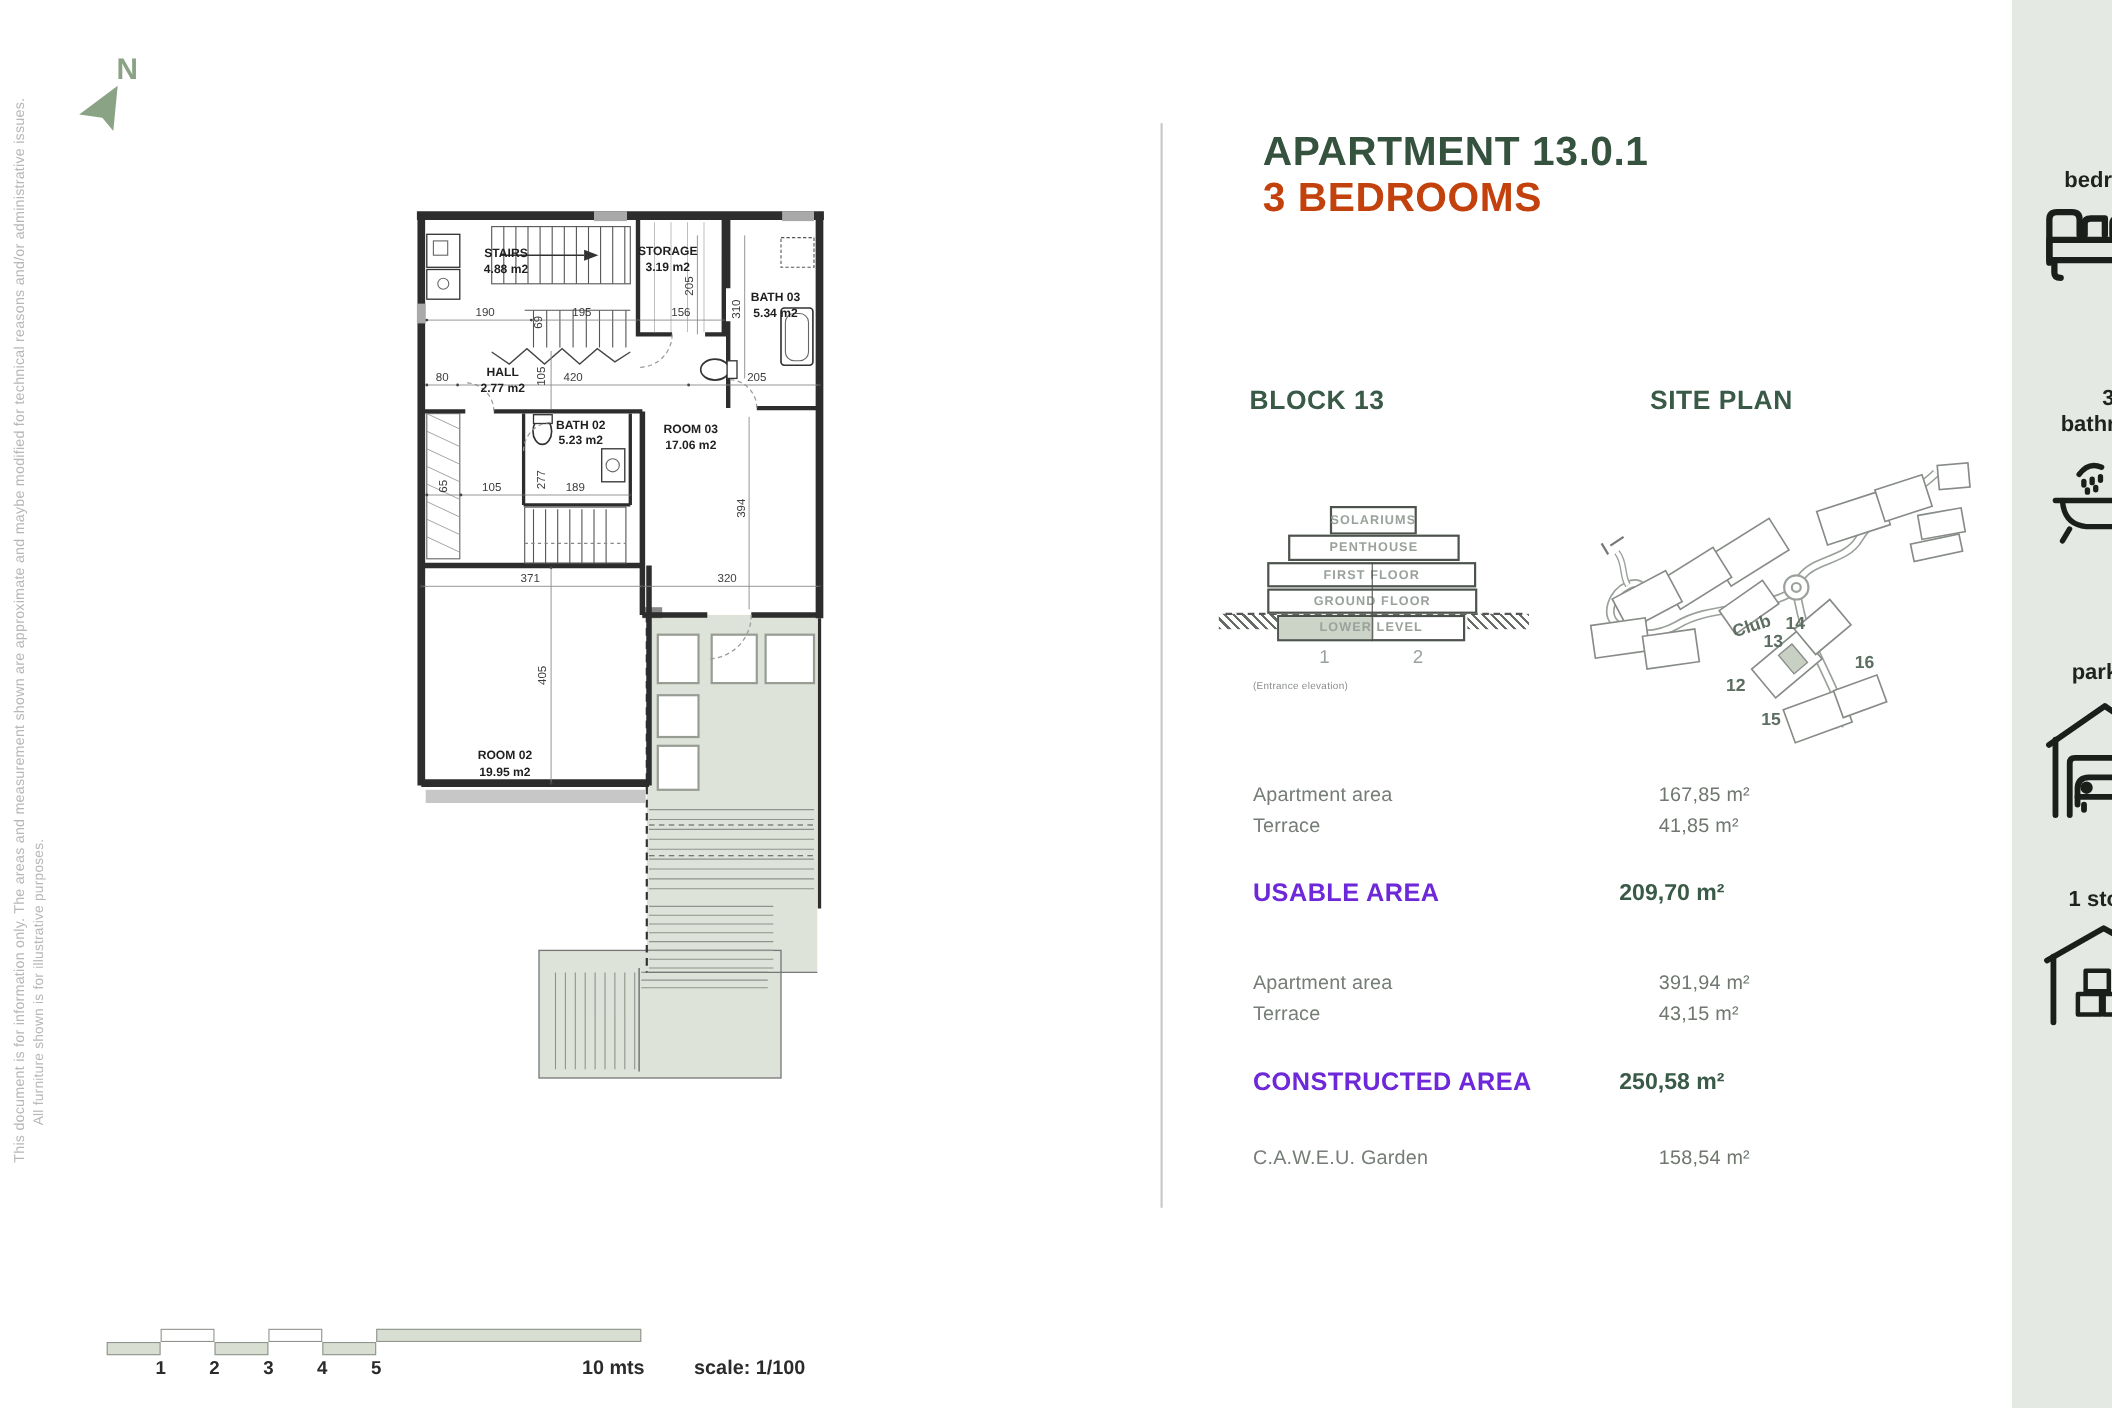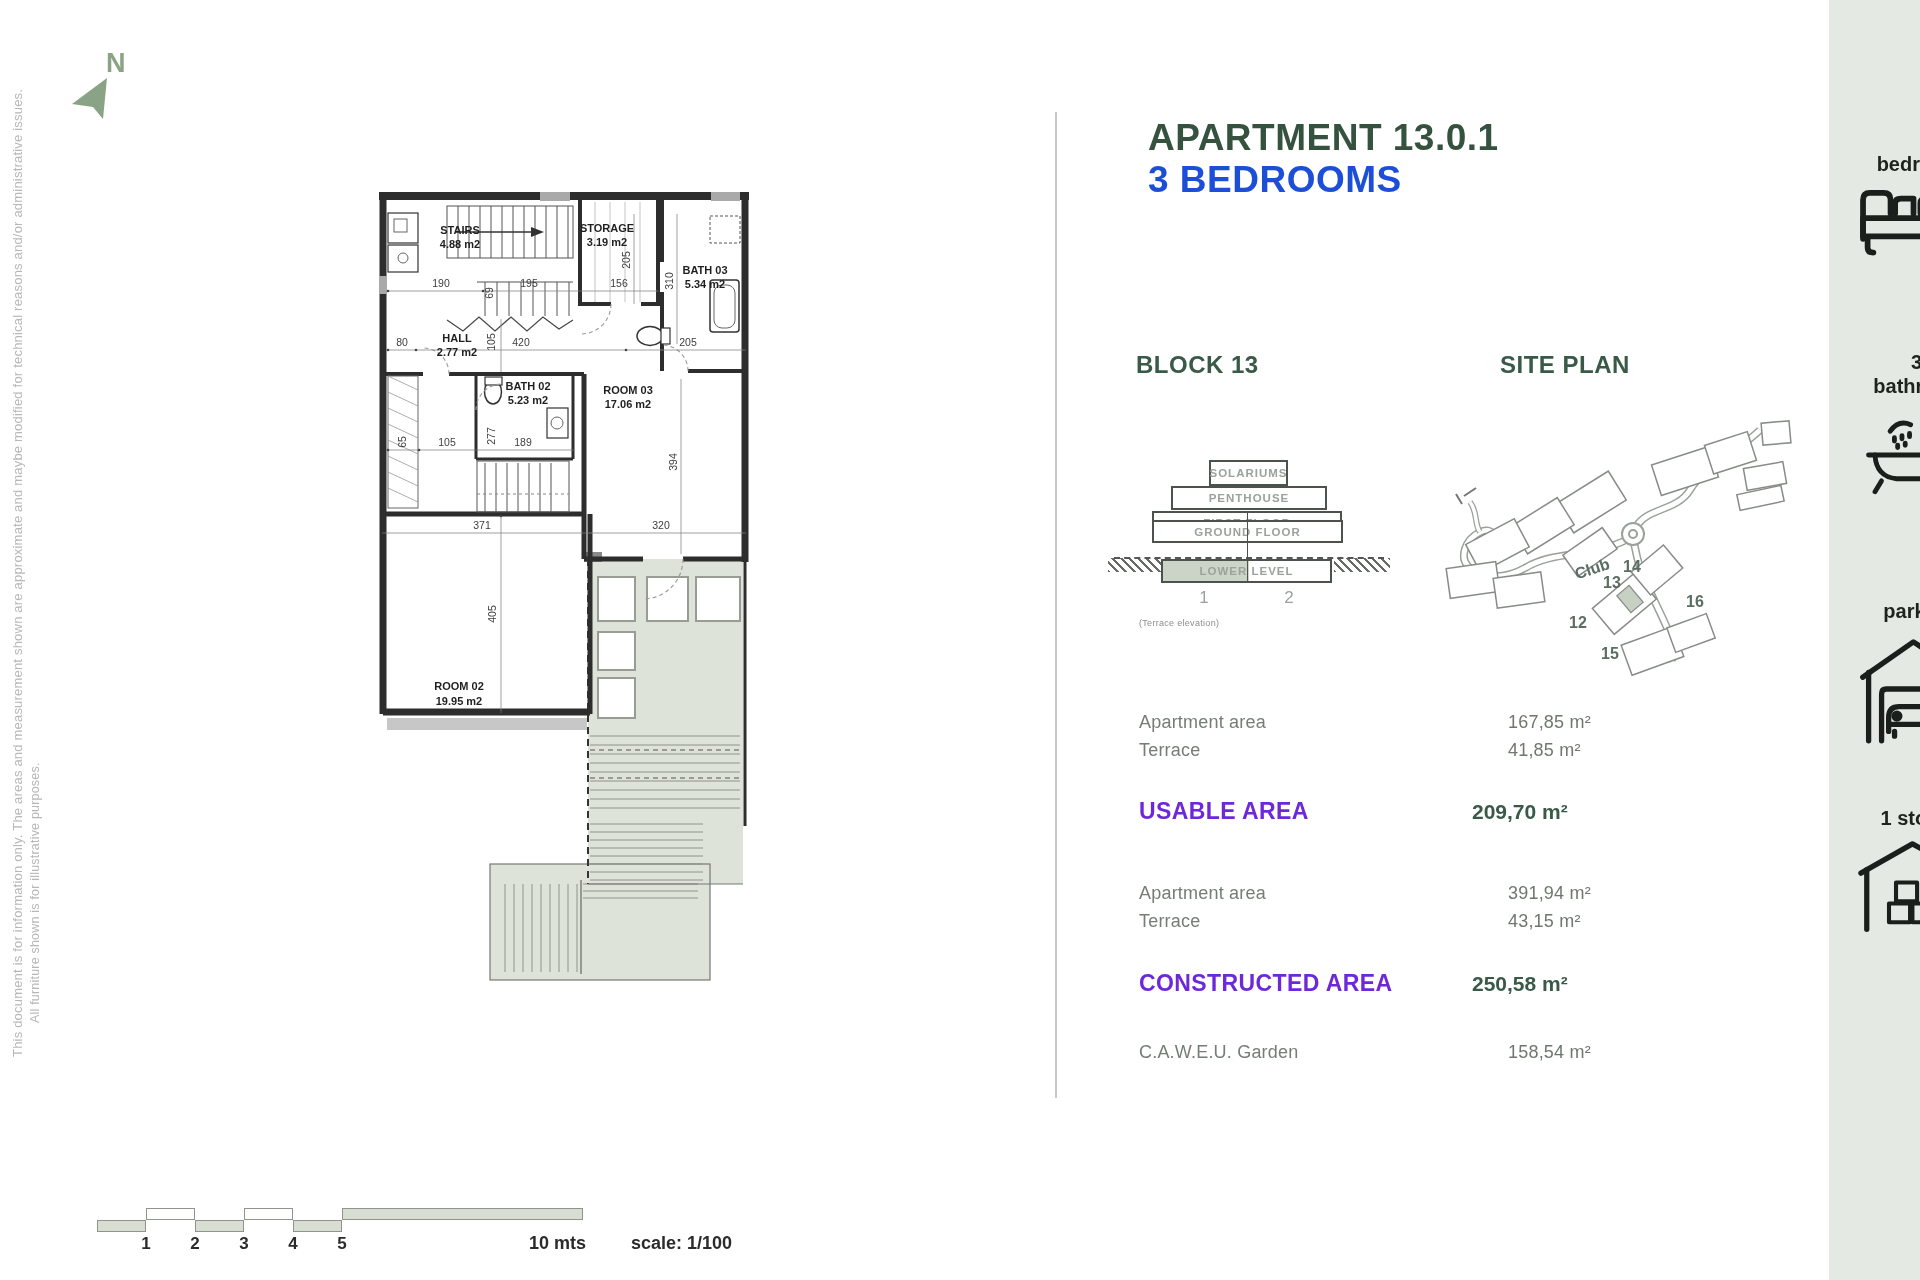--- a/index.html
+++ b/index.html
@@ -4,21 +4,21 @@
 <style>
   html,body{margin:0;padding:0;background:#fff;}
   #stage{position:relative;width:1920px;height:1280px;overflow:hidden;background:#ffffff;
          font-family:"Liberation Sans",sans-serif;}
   .abs{position:absolute;}
   
   .disclaim{position:absolute;transform:rotate(-90deg);transform-origin:0 0;white-space:nowrap;
             color:#b5b8b4;font-size:13px;letter-spacing:.2px;}
   
   .title1{font-size:37px;font-weight:800;color:#35523f;letter-spacing:.5px;line-height:42px;}
-  .title2{font-size:37px;font-weight:800;color:#1d4ed8;letter-spacing:.5px;line-height:42px;}
+  .title2{font-size:37px;font-weight:800;color:#c2410c;letter-spacing:.5px;line-height:42px;}
   .h-sec{font-size:24px;font-weight:800;color:#3a5a48;letter-spacing:.5px;}
   .arealabel{font-size:18px;color:#757d76;letter-spacing:.2px;}
   .areaval{font-size:18px;color:#6f776f;letter-spacing:.2px;margin-left:36px;}
   .areatotlabel{font-size:23px;font-weight:800;color:#6d28d9;letter-spacing:.4px;}
   .areatotval{font-size:21px;font-weight:800;color:#3a5a48;}
   
   .elev-box{position:absolute;border:2px solid #4c524c;background:#fff;box-sizing:border-box;
             display:flex;align-items:center;justify-content:center;
             font-size:11.5px;font-weight:700;color:#9aa29b;letter-spacing:1px;}
   .hatch{position:absolute;background:repeating-linear-gradient(45deg,#666b66 0,#666b66 2px,transparent 2px,transparent 6px);}
@@ -229,29 +229,29 @@
   <div class="abs h-sec" style="left:1136px;top:351px;">BLOCK 13</div>
   <div class="abs h-sec" style="left:1500px;top:351px;">SITE PLAN</div>
 
   <div class="abs" style="left:1106px;top:458px;width:284px;height:180px;">
     <div class="hatch" style="left:2px;top:100px;width:54px;height:14px;"></div>
     <div class="hatch" style="left:228px;top:100px;width:56px;height:14px;"></div>
     <div class="abs" style="left:8px;top:99px;width:270px;border-top:2px dashed #555;"></div>
     <div class="elev-box" style="left:103px;top:2px;width:79px;height:26px;">SOLARIUMS</div>
     <div class="elev-box" style="left:65px;top:28px;width:156px;height:24px;">PENTHOUSE</div>
     <div class="elev-box" style="left:46px;top:53px;width:190px;height:23px;">FIRST FLOOR</div>
-    <div class="elev-box" style="left:46px;top:62px;width:191px;height:23px;">GROUND FLOOR</div>
+    <div class="elev-box" style="left:46px;top:77px;width:191px;height:23px;">GROUND FLOOR</div>
     <div class="elev-box" style="left:55px;top:101px;width:171px;height:24px;">
       <div class="abs" style="left:0;top:0;width:86px;height:100%;background:#ccd4c8;"></div>
       <span style="position:relative;">LOWER LEVEL</span>
     </div>
     <div class="abs" style="left:141px;top:53px;height:72px;border-left:1.5px solid #4c524c;"></div>
     <div class="unitnum" style="left:88px;top:130px;">1</div>
     <div class="unitnum" style="left:173px;top:130px;">2</div>
-    <div class="elev-cap" style="left:33px;top:160px;">(Terrace elevation)</div>
+    <div class="elev-cap" style="left:33px;top:160px;">(Entrance elevation)</div>
   </div>
 
   <svg class="abs" style="left:1440px;top:390px;" width="360" height="300" viewBox="0 0 360 300">
 
     <g>
       <path d="M320,40 C300,60 265,75 250,100 C238,120 210,118 198,134 C192,141 193,150 196,162 C200,185 215,210 228,240 C233,252 230,262 232,272" stroke="#9aa09a" stroke-width="8" fill="none"></path>
       <path d="M320,40 C300,60 265,75 250,100 C238,120 210,118 198,134 C192,141 193,150 196,162 C200,185 215,210 228,240 C233,252 230,262 232,272" stroke="#ffffff" stroke-width="5" fill="none"></path>
       <path d="M186,150 C150,168 115,160 85,178 C60,192 38,186 28,176 C20,168 24,150 40,142 C52,136 60,148 52,158" stroke="#9aa09a" stroke-width="8" fill="none"></path>
       <path d="M186,150 C150,168 115,160 85,178 C60,192 38,186 28,176 C20,168 24,150 40,142 C52,136 60,148 52,158" stroke="#ffffff" stroke-width="5" fill="none"></path>
       <path d="M30,112 C38,122 34,134 40,142" stroke="#9aa09a" stroke-width="6" fill="none"></path>

